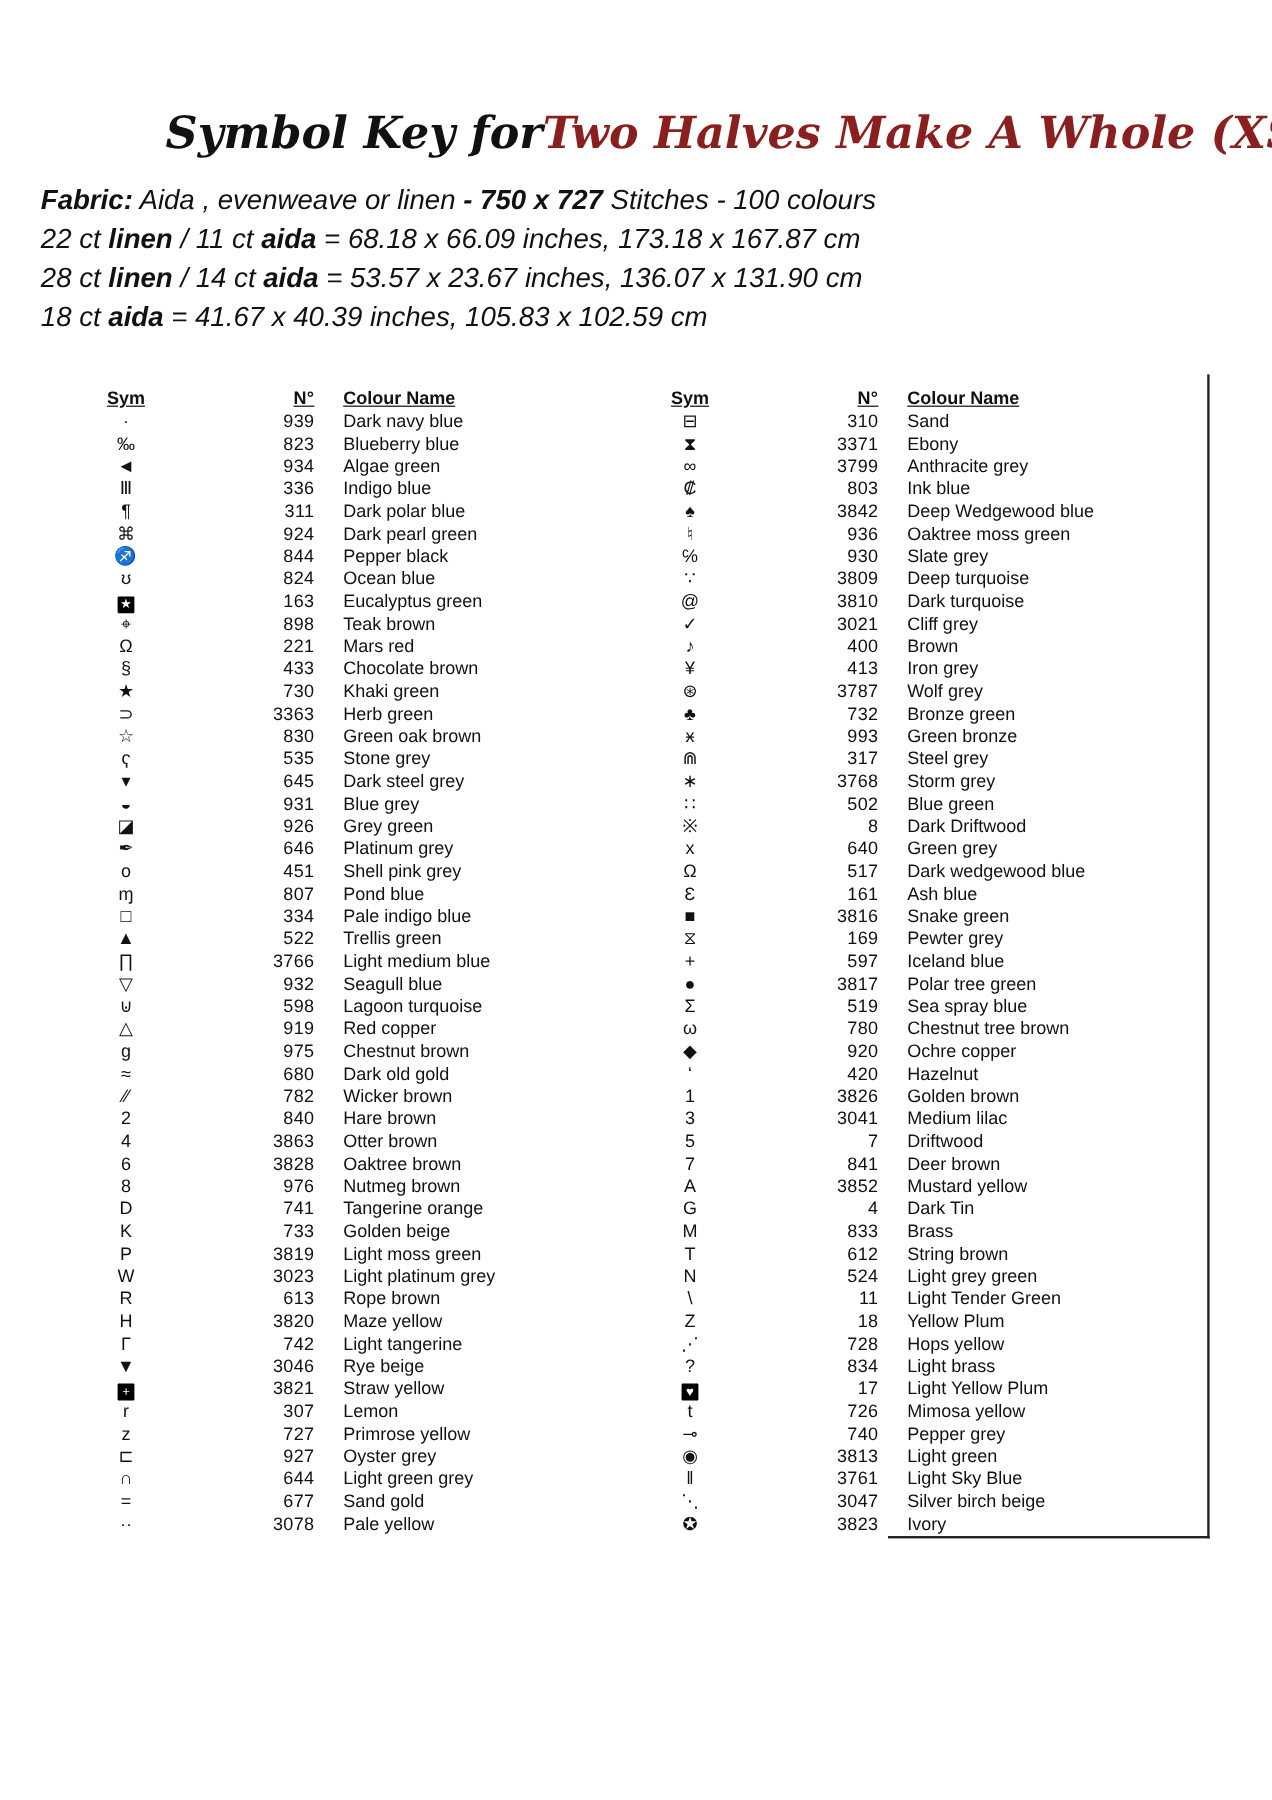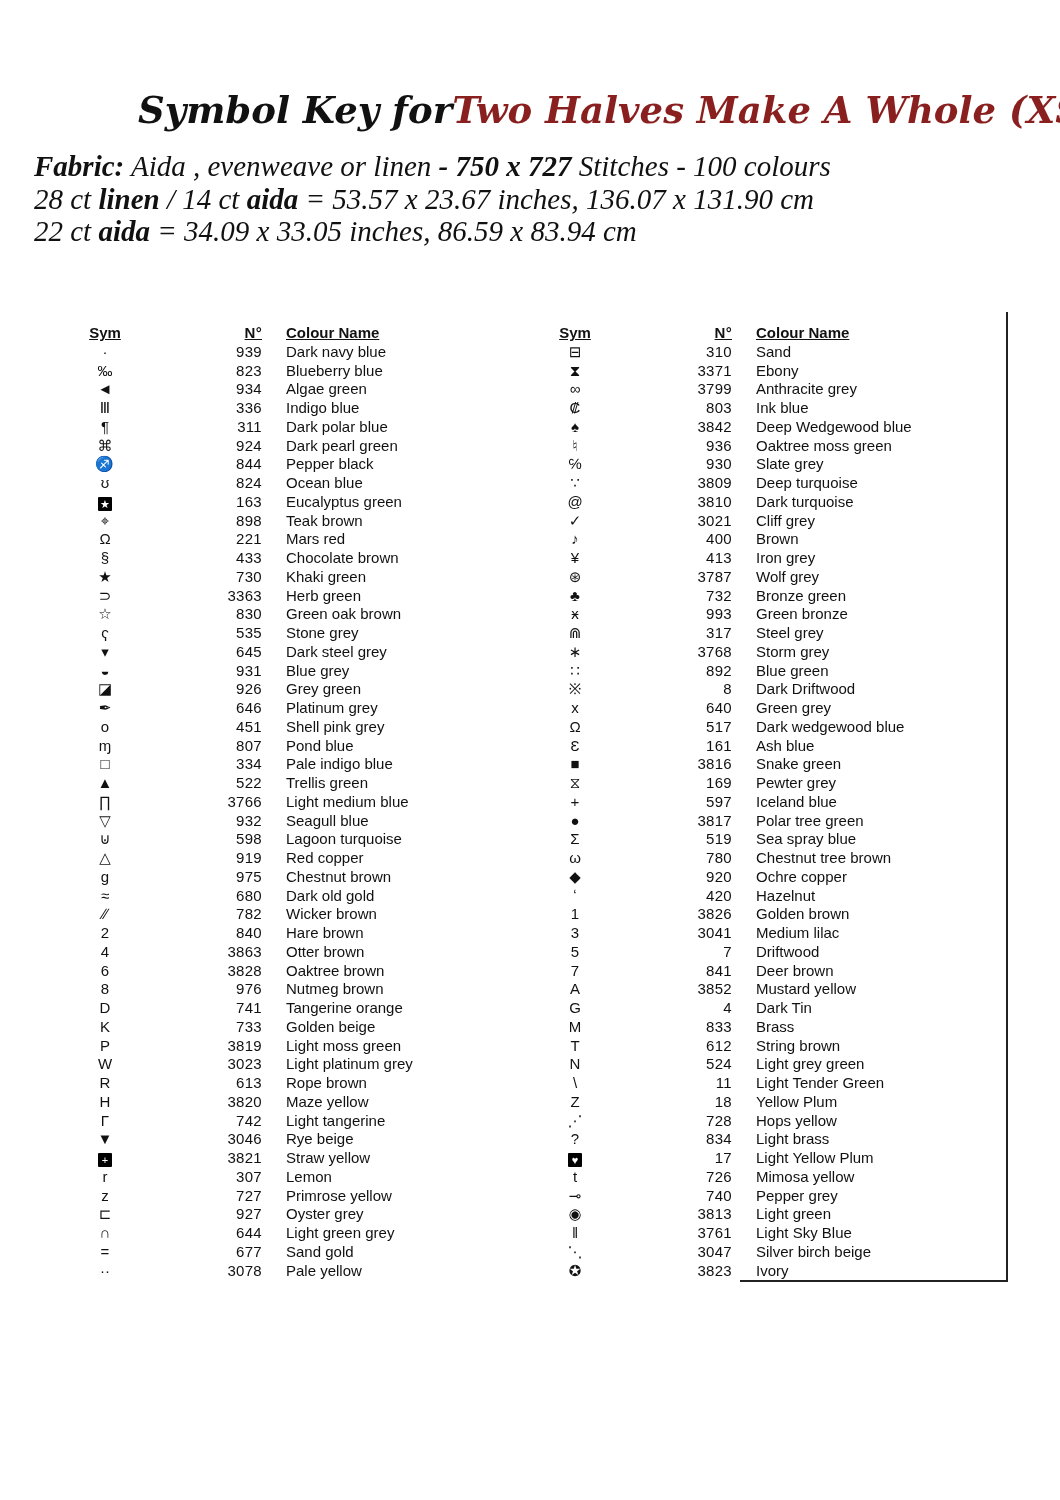--- a/index.html
+++ b/index.html
@@ -9,21 +9,21 @@
     margin:0 auto;
   }
   .title{
     position:absolute;left:138px;top:88px;white-space:nowrap;
     font-family:"DejaVu Serif",serif;font-style:italic;font-weight:700;font-size:37px;
   }
   .title .t-prefix{color:#111;}
   .title .t-name{}
   .fabric{
     position:absolute;left:34px;top:150px;
-    font-family:Liberation Serif, serif;font-style:italic;font-size:29px;color:#111;
+    font-family:Liberation Sans, sans-serif;font-style:italic;font-size:23px;color:#111;
     white-space:nowrap;
   }
   .fabric .fline{height:32.5px;line-height:32.5px;}
   .fabric .b{font-weight:700;}
   .col{position:absolute;top:324px;}
   .col-left{left:60px;width:450px;}
   .col-right{left:530px;width:460px;}
   .krow{display:flex;height:18.76px;line-height:18.76px;font-size:15px;}
   .c-sym{width:90px;text-align:center;flex:0 0 auto;}
   .c-num{width:112px;text-align:right;flex:0 0 auto;letter-spacing:0.3px;}
@@ -42,22 +42,23 @@
 <body>
 
 <div class="page">
 
   <div class="title">
     <span class="t-prefix">Symbol Key for</span><span class="t-name" style="color: rgb(138, 31, 31);">Two Halves Make A Whole (XSxI)</span>
   </div>
 
   <div class="fabric" id="fabric">
       <div class="fline"><span class="b">Fabric:</span><span>  Aida , evenweave or  linen </span><span class="b">- 750 x 727</span><span> Stitches - 100 colours</span></div>
+      <div class="fline"><span>22 ct </span><span class="b">linen</span><span> / 11 ct </span><span class="b">aida</span><span> = 68.18 x 66.09 inches, 173.18 x 167.87 cm</span></div>
       <div class="fline"><span>28 ct </span><span class="b">linen</span><span> / 14 ct </span><span class="b">aida</span><span> = 53.57 x 23.67 inches, 136.07 x 131.90 cm</span></div>
-      <div class="fline"><span>22 ct </span><span class="b">aida</span><span> = 34.09 x 33.05 inches, 86.59 x 83.94 cm</span></div>
+      <div class="fline"><span>18 ct </span><span class="b">aida</span><span>  = 41.67 x 40.39 inches, 105.83 x 102.59 cm</span></div>
     </div>
 
   <div class="col col-left">
     <div class="krow">
       <span class="c-sym hdr">Sym</span>
       <span class="c-num hdr">N°</span>
       <span class="c-name hdr">Colour Name</span>
     </div>
     <div id="rows-left">
         <div class="krow">
@@ -400,21 +401,21 @@
           <span class="c-num">317</span>
           <span class="c-name">Steel grey</span>
         </div>
         <div class="krow">
           <span class="c-sym">∗</span>
           <span class="c-num">3768</span>
           <span class="c-name">Storm grey</span>
         </div>
         <div class="krow">
           <span class="c-sym">∷</span>
-          <span class="c-num">892</span>
+          <span class="c-num">502</span>
           <span class="c-name">Blue green</span>
         </div>
         <div class="krow">
           <span class="c-sym">※</span>
           <span class="c-num">8</span>
           <span class="c-name">Dark Driftwood</span>
         </div>
         <div class="krow">
           <span class="c-sym">x</span>
           <span class="c-num">640</span>

